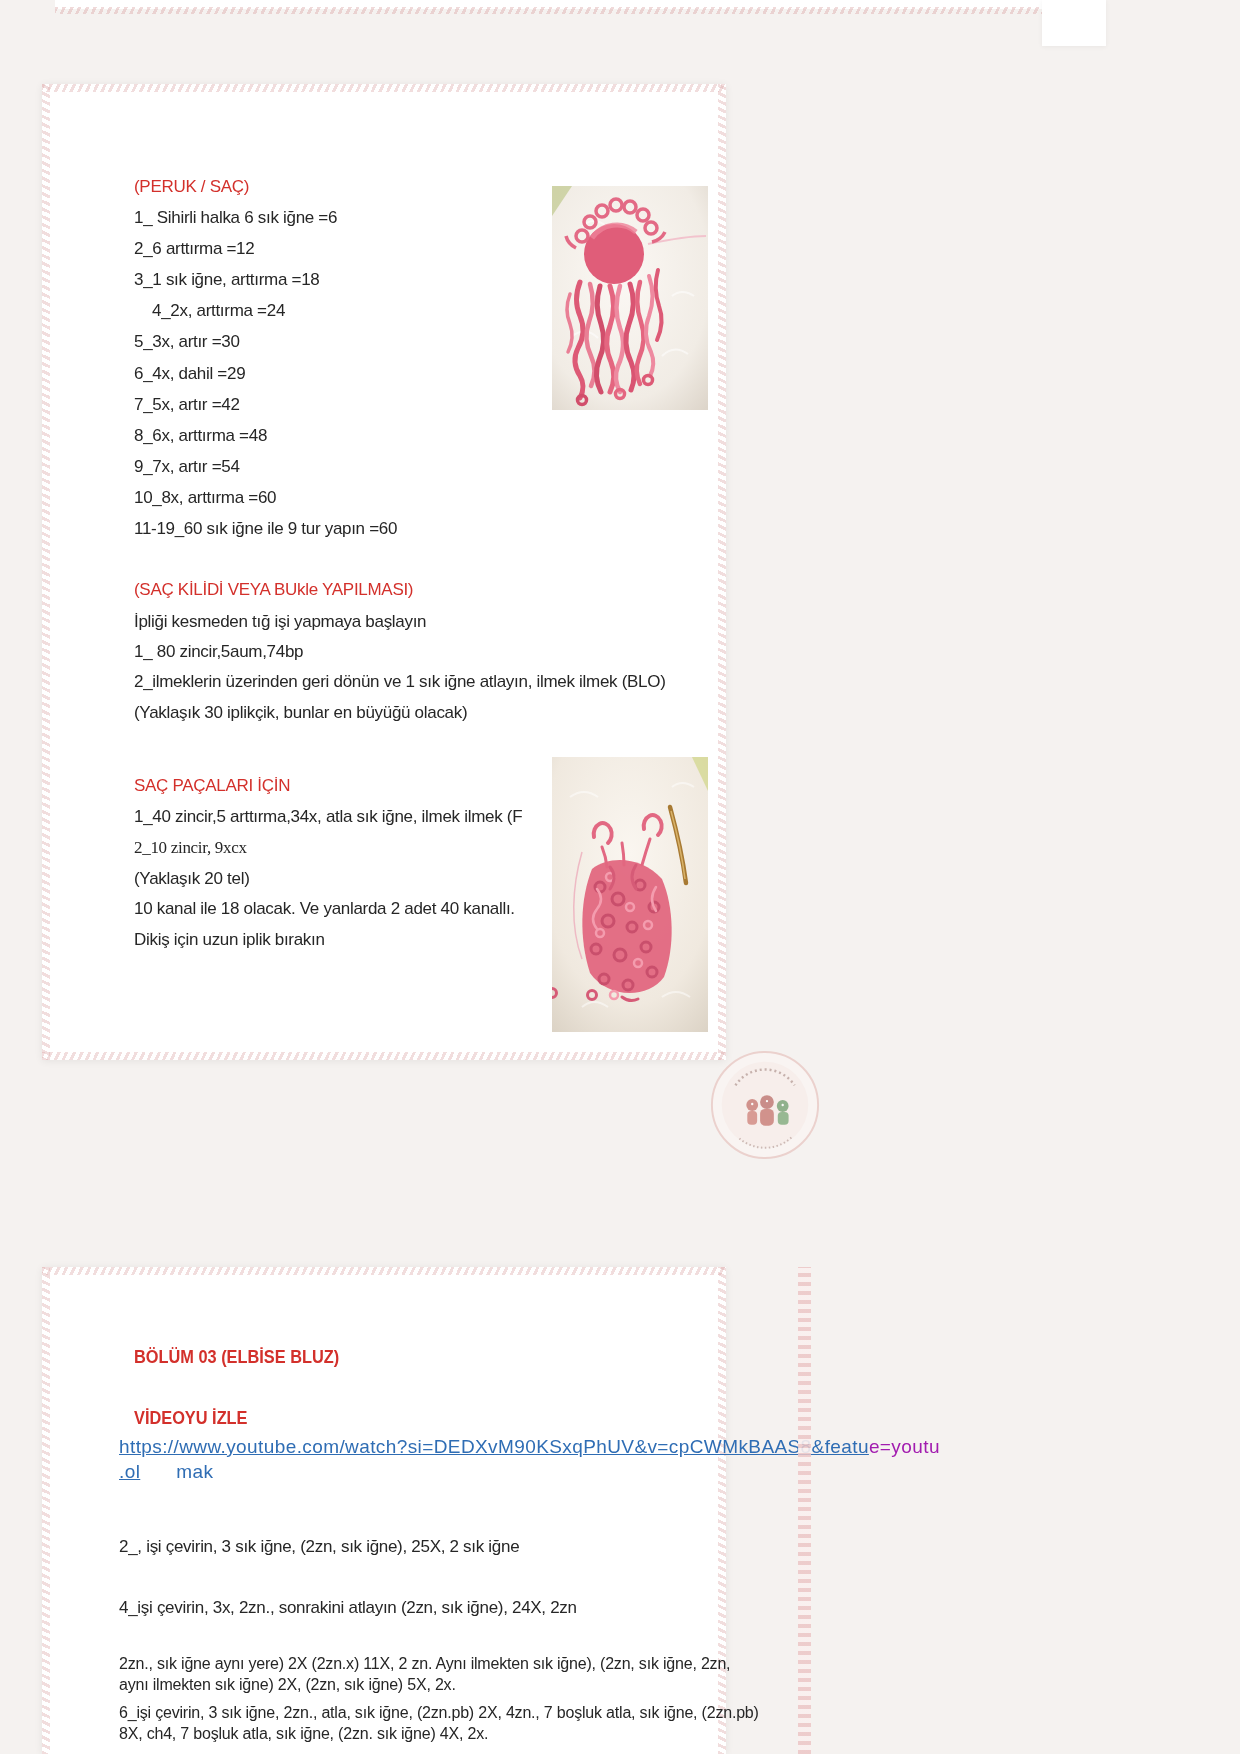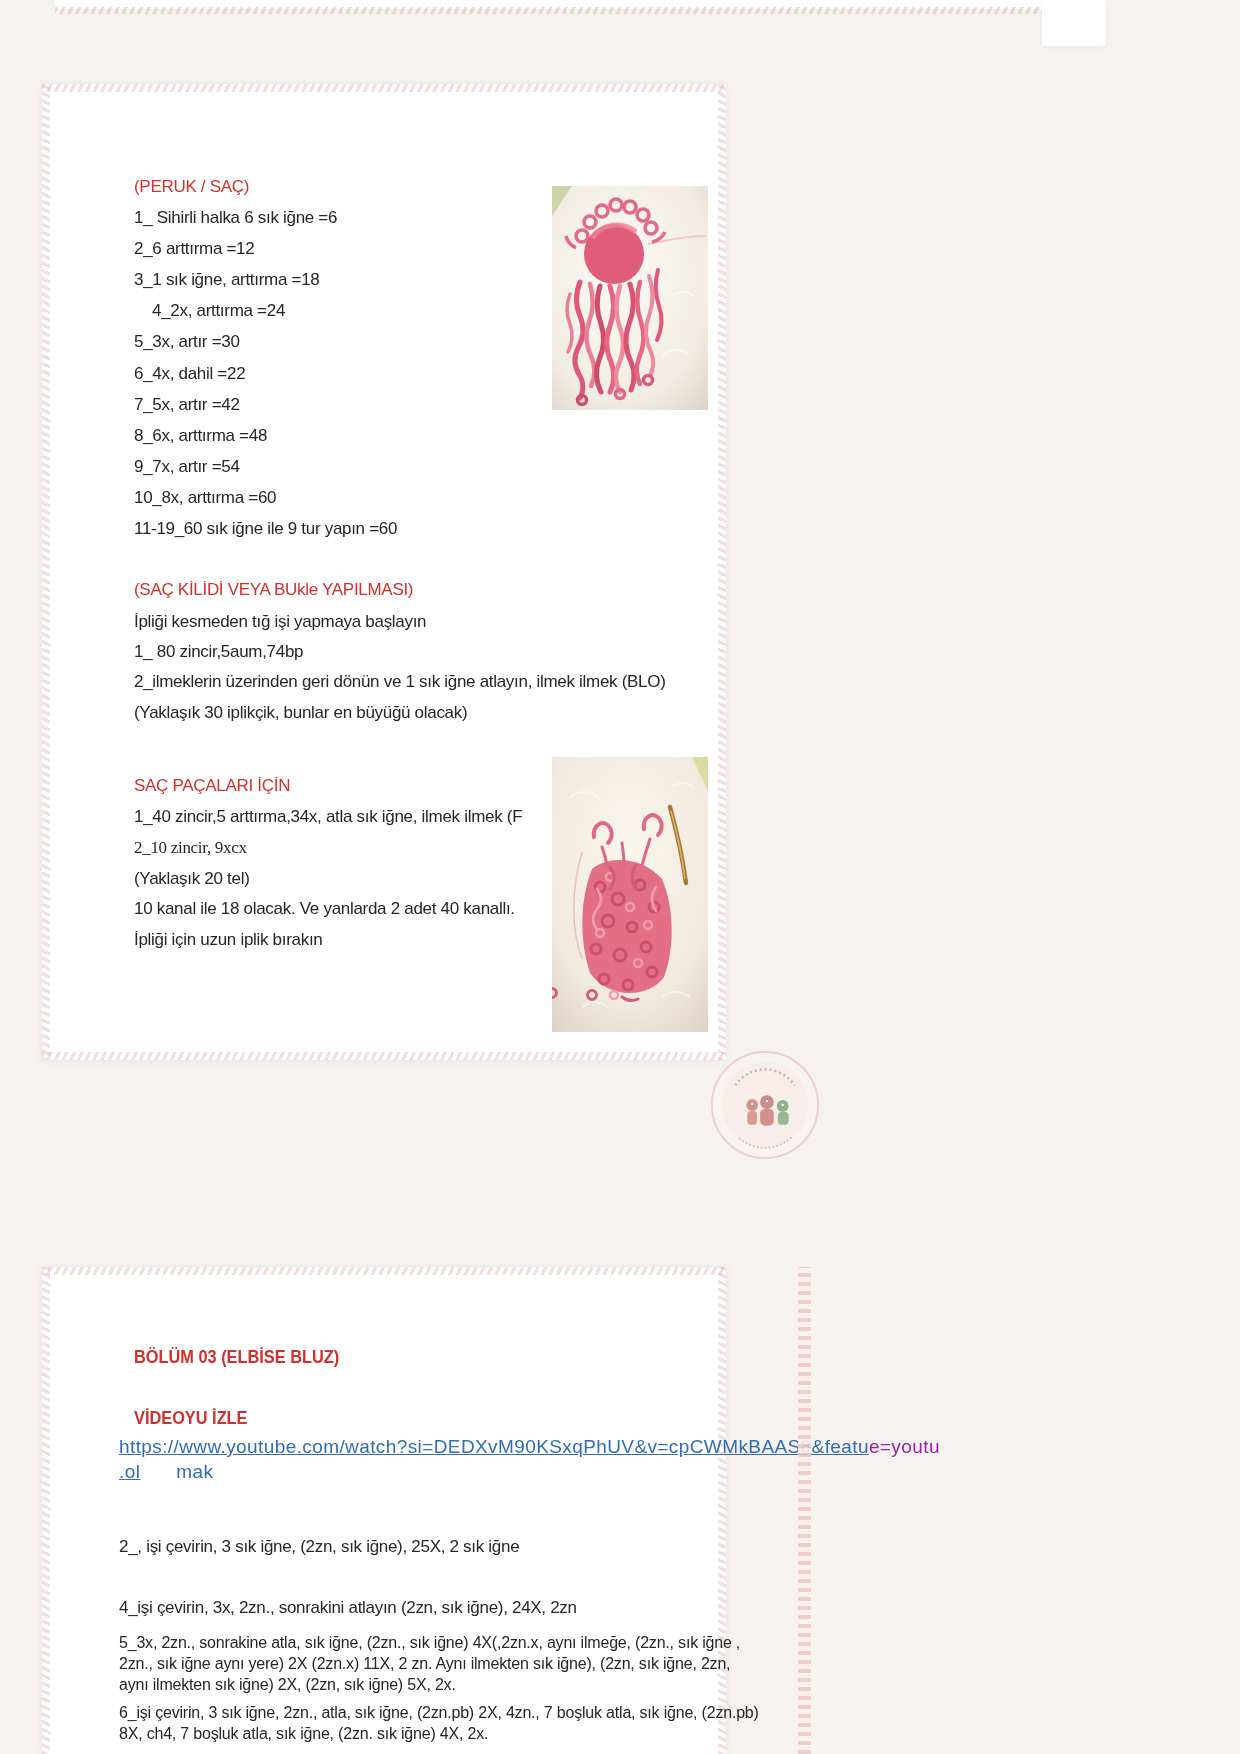--- a/index.html
+++ b/index.html
@@ -48,39 +48,39 @@
     <div class="zz-v" style="left:0;top:0;height:976px;"></div>
     <div class="zz-v" style="right:0;top:0;height:976px;"></div>
   </div>
 
   <div class="ln red" style="left:134px;top:176px;">(PERUK / SAÇ)</div>
   <div class="ln" style="left:134px;top:207px;">1_ Sihirli halka 6 sık iğne =6</div>
   <div class="ln" style="left:134px;top:238px;">2_6 arttırma =12</div>
   <div class="ln" style="left:134px;top:269px;">3_1 sık iğne, arttırma =18</div>
   <div class="ln" style="left:152px;top:300px;">4_2x, arttırma =24</div>
   <div class="ln" style="left:134px;top:331px;">5_3x, artır =30</div>
-  <div class="ln" style="left:134px;top:363px;">6_4x, dahil =22</div>
+  <div class="ln" style="left:134px;top:363px;">6_4x, dahil =29</div>
   <div class="ln" style="left:134px;top:394px;">7_5x, artır =42</div>
   <div class="ln" style="left:134px;top:425px;">8_6x, arttırma =48</div>
   <div class="ln" style="left:134px;top:456px;">9_7x, artır =54</div>
   <div class="ln" style="left:134px;top:487px;">10_8x, arttırma =60</div>
   <div class="ln" style="left:134px;top:518px;">11-19_60 sık iğne ile 9 tur yapın =60</div>
 
   <div class="ln red" style="left:134px;top:579px;">(SAÇ KİLİDİ VEYA BUkle YAPILMASI)</div>
   <div class="ln" style="left:134px;top:611px;">İpliği kesmeden tığ işi yapmaya başlayın</div>
   <div class="ln" style="left:134px;top:641px;">1_ 80 zincir,5aum,74bp</div>
   <div class="ln" style="left:134px;top:671px;">2_ilmeklerin üzerinden geri dönün ve 1 sık iğne atlayın, ilmek ilmek (BLO)</div>
   <div class="ln" style="left:134px;top:702px;">(Yaklaşık 30 iplikçik, bunlar en büyüğü olacak)</div>
 
   <div class="ln red" style="left:134px;top:775px;">SAÇ PAÇALARI İÇİN</div>
   <div class="ln" style="left:134px;top:806px;">1_40 zincir,5 arttırma,34x, atla sık iğne, ilmek ilmek (F</div>
   <div class="ln" style="left:134px;top:837px;font-family:Liberation Serif, serif;">2_10 zincir, 9xcx</div>
   <div class="ln" style="left:134px;top:868px;">(Yaklaşık 20 tel)</div>
   <div class="ln" style="left:134px;top:898px;">10 kanal ile 18 olacak. Ve yanlarda 2 adet 40 kanallı.</div>
-  <div class="ln" style="left:134px;top:929px;">İpliği için uzun iplik bırakın</div>
+  <div class="ln" style="left:134px;top:929px;">Dikiş için uzun iplik bırakın</div>
 
   <svg class="photo" style="left:552px;top:186px;" width="156" height="224" viewBox="0 0 156 224">
     <defs>
       <radialGradient id="fluff1" cx="45%" cy="40%" r="80%">
         <stop offset="0%" stop-color="#fbf8f4"></stop>
           <stop offset="70%" stop-color="#f1ece5"></stop>
           <stop offset="100%" stop-color="#ddd5ca"></stop>
       </radialGradient>
     </defs>
     <rect width="156" height="224" fill="url(#fluff1)"></rect>
@@ -209,21 +209,20 @@
 
   <div class="ln red h2c" style="left:134px;top:1346px;">BÖLÜM 03 (ELBİSE BLUZ)</div>
   <div class="ln red h2c" style="left:134px;top:1407px;">VİDEOYU İZLE</div>
 
   <div class="ln linkline" style="left:119px;top:1436px;"><span class="u">https://www.youtube.com/watch?si=DEDXvM90KSxqPhUV&amp;v=cpCWMkBAAS8&amp;featu</span><span class="ovf">e=youtu</span></div>
   <div class="ln linkline" style="left:119px;top:1461px;"><span class="u">.ol</span><span style="color:#2f6db4;margin-left:36px;">mak</span></div>
 
   <div class="ln" style="left:119px;top:1536px;">2_, işi çevirin, 3 sık iğne, (2zn, sık iğne), 25X, 2 sık iğne</div>
   <div class="ln" style="left:119px;top:1597px;">4_işi çevirin, 3x, 2zn., sonrakini atlayın (2zn, sık iğne), 24X, 2zn</div>
 
-  <div class="ln small" style="left:119px;top:1632px;">5_3x, 2zn., sonrakine atla, sık iğne, (2zn., sık iğne) 4X(,2zn.x, aynı ilmeğe, (2zn., sık iğne ,</div>
   <div class="ln small" style="left:119px;top:1653px;">2zn., sık iğne aynı yere) 2X (2zn.x) 11X, 2 zn. Aynı ilmekten sık iğne), (2zn, sık iğne, 2zn,</div>
   <div class="ln small" style="left:119px;top:1674px;">aynı ilmekten sık iğne) 2X, (2zn, sık iğne) 5X, 2x.</div>
 
   <div class="ln small" style="left:119px;top:1702px;">6_işi çevirin, 3 sık iğne, 2zn., atla, sık iğne, (2zn.pb) 2X, 4zn., 7 boşluk atla, sık iğne, (2zn.pb)</div>
   <div class="ln small" style="left:119px;top:1723px;">8X, ch4, 7 boşluk atla, sık iğne, (2zn. sık iğne) 4X, 2x.</div>
 
   <div class="ghost-strip"></div>
 
 </div>
 

